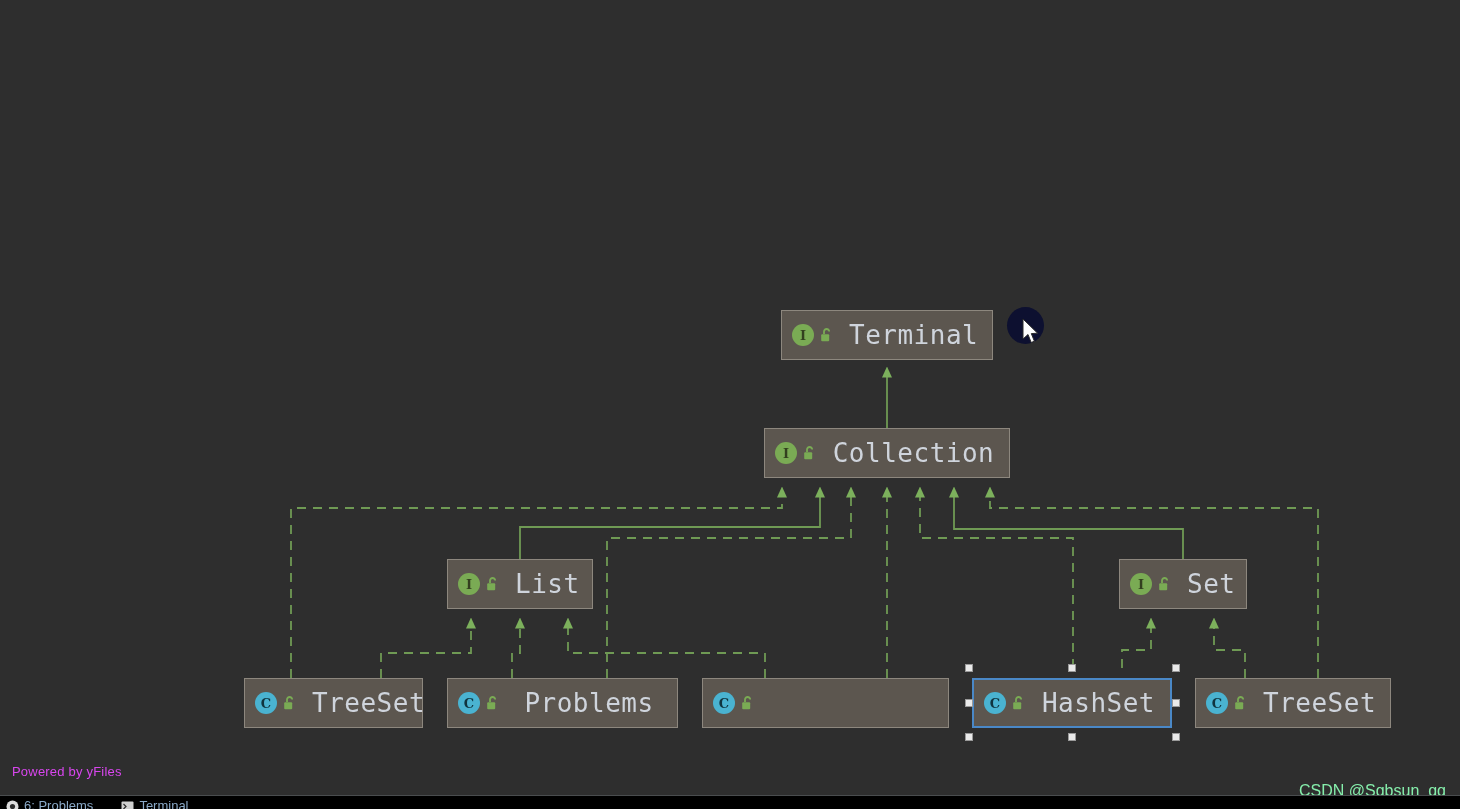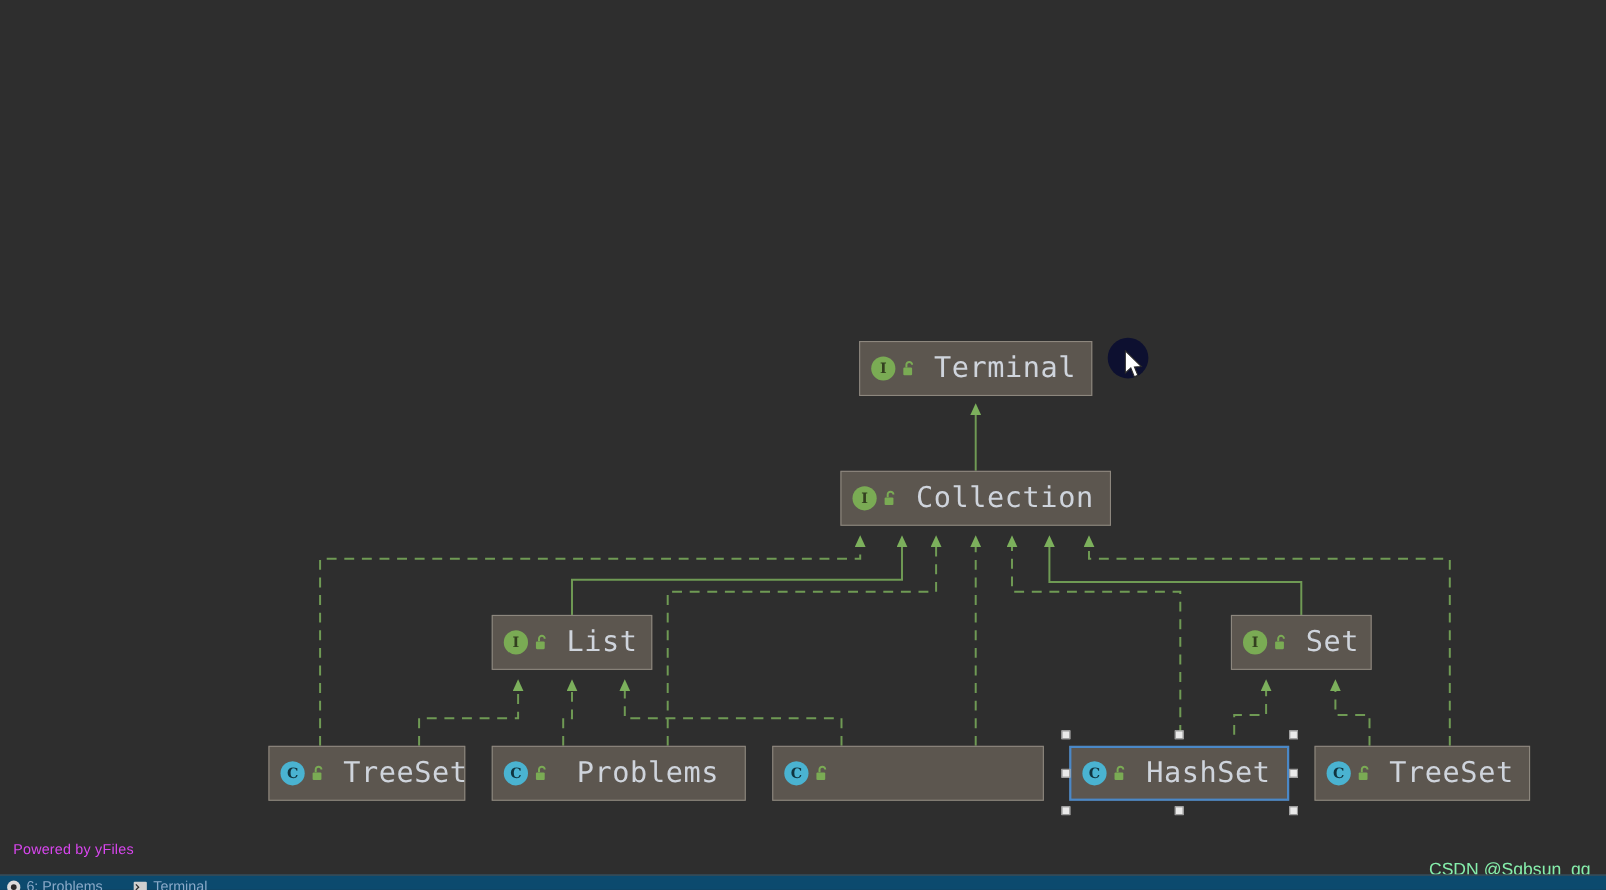--- a/index.html
+++ b/index.html
@@ -96,21 +96,21 @@
     top: 782px;
     color: #86efac;
     font-size: 16px;
   }
   #statusbar {
     position: absolute;
     left: 0;
     bottom: 0;
     width: 1460px;
     height: 14px;
-    background: #0c4a6e;
+    background: #000000;
     border-top: 1px solid #4a4d4f;
     overflow: hidden;
     display: flex;
     align-items: flex-start;
     gap: 28px;
     padding-left: 6px;
     box-sizing: border-box;
   }
   .status-item {
     display: flex;

